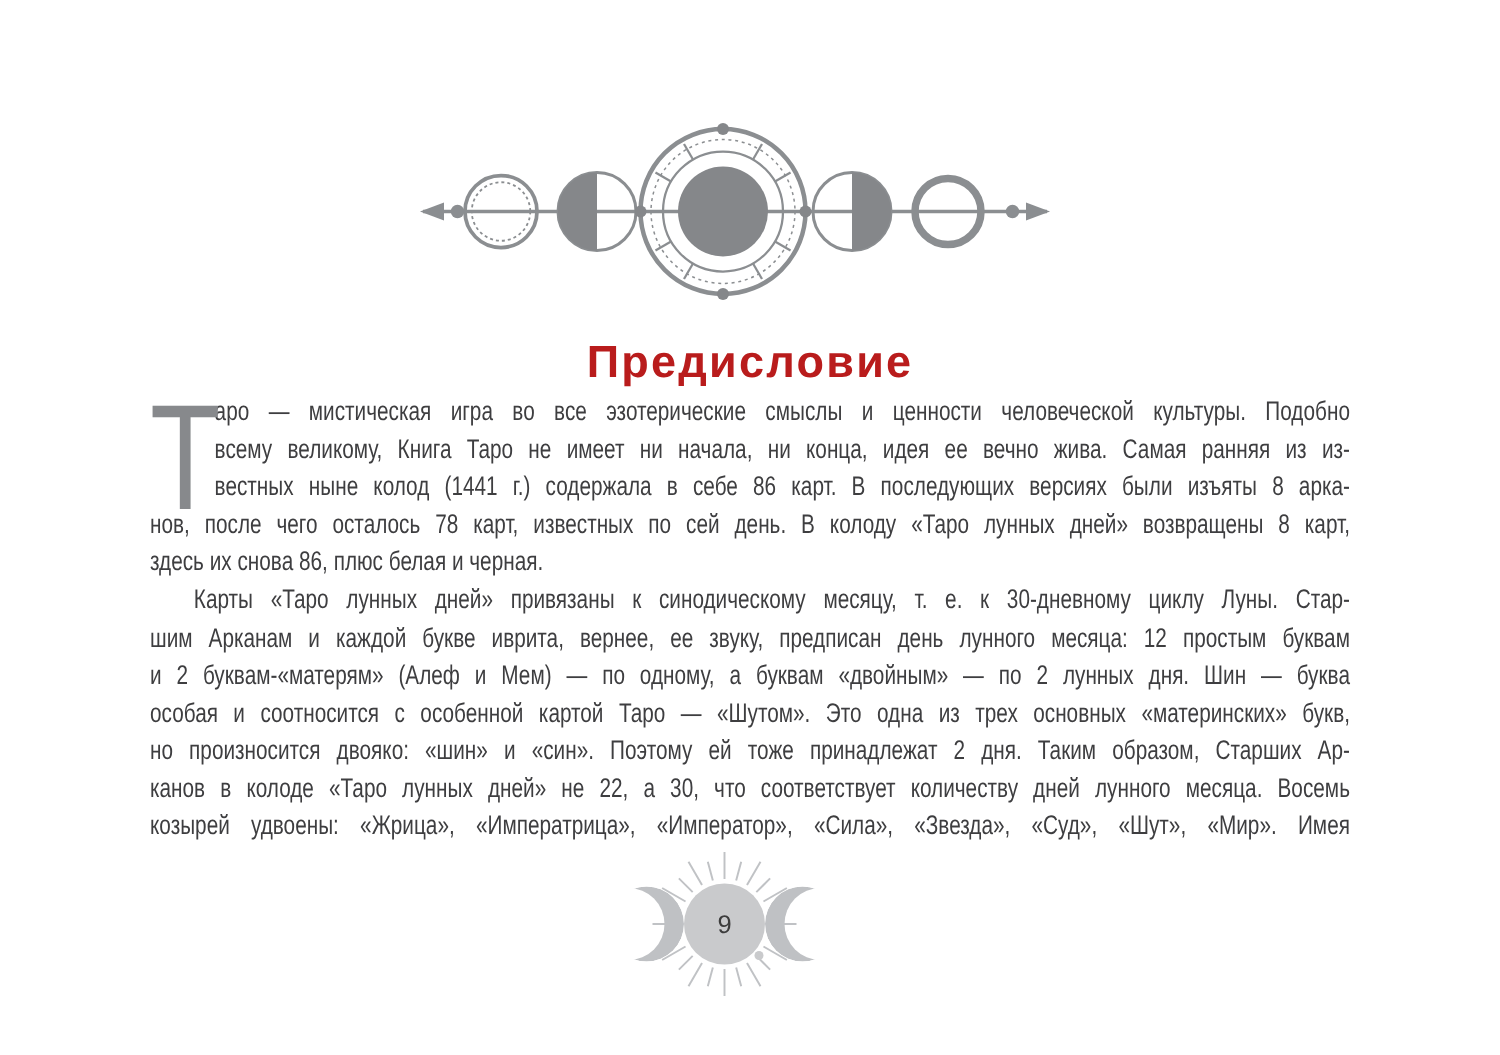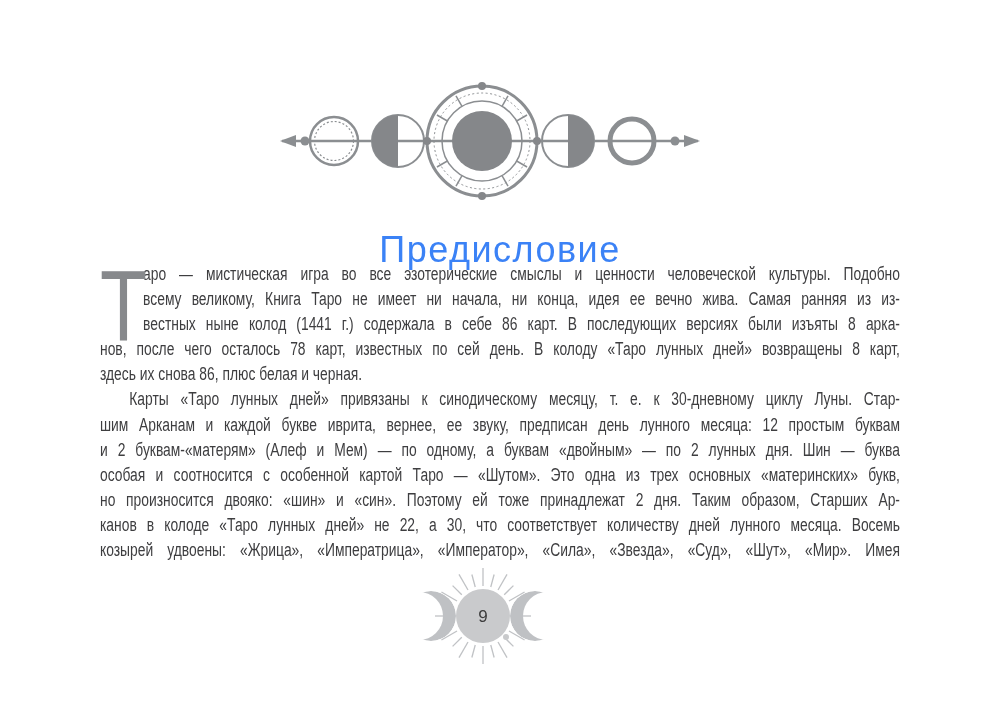--- a/index.html
+++ b/index.html
@@ -5,21 +5,21 @@
   html,body { margin:0; padding:0; background:#fff; }
   .page {
     position:relative; width:1000px; height:703px; background:#ffffff;
     font-family:"Liberation Sans", sans-serif; overflow:hidden;
   }
   
   .top-ornament { position:absolute; left:278px; top:82px; width:424px; height:124px; }
   
   .chapter-title {
     position:absolute; left:0; right:0; top:205px; text-align:center;
-    font-size:36px; font-weight:normal; letter-spacing:1.5px; color:#3b82f6;
+    font-size:30px; font-weight:bold; letter-spacing:1.5px; color:#b91c1c;
   }
   
   .body-wrap { position:absolute; left:100px; top:262px; width:800px; }
   .body-inner {
     position:relative; width:1040px; transform:scaleX(0.7692); transform-origin:left top;
     color:#3e3e40; font-size:18px; line-height:25.1px;
   }
   .line { text-align:justify; text-align-last:justify; height:25.1px; }
   .line.flush { text-align-last:left; }
   .line.dc-indent { padding-left:56px; }

